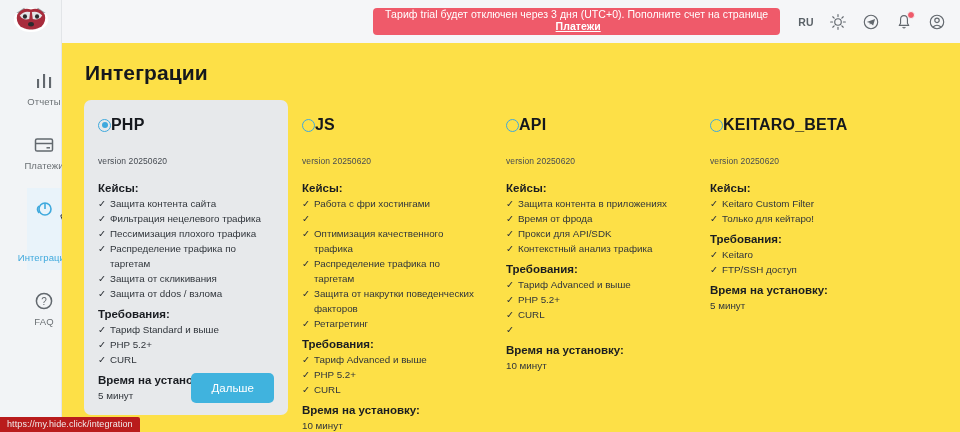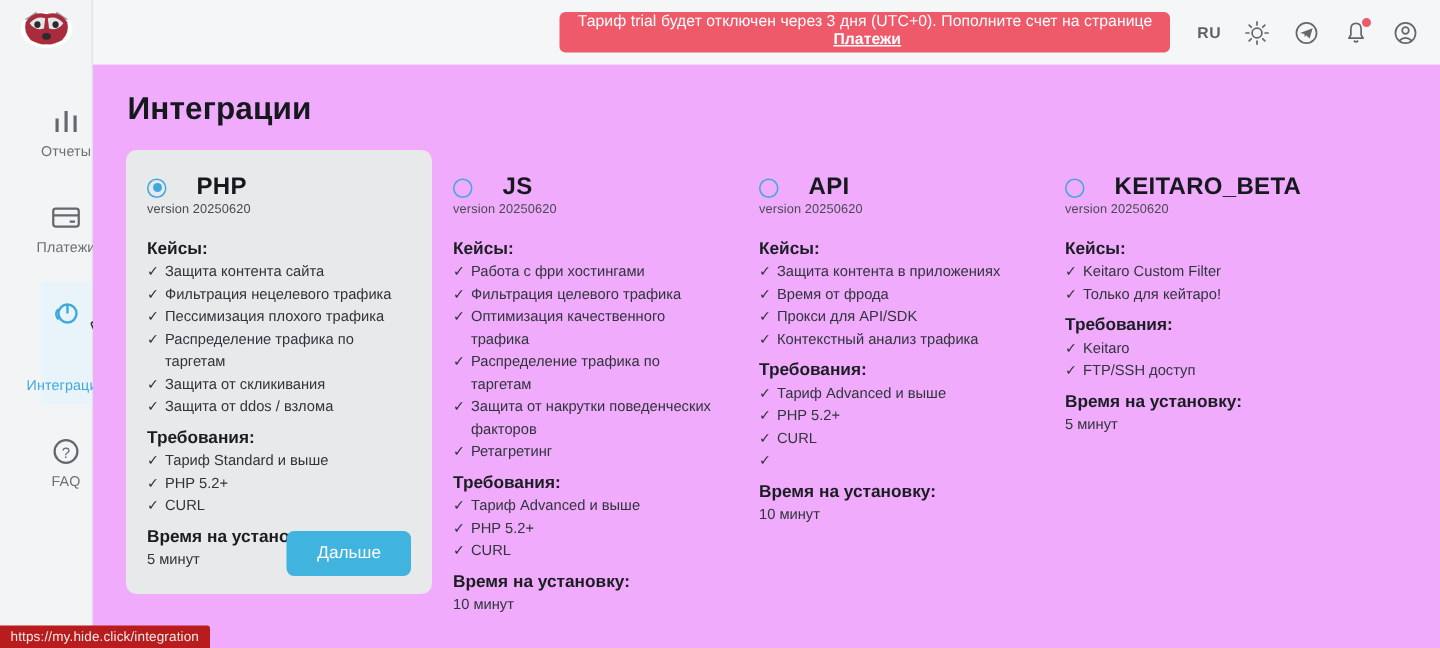--- a/index.html
+++ b/index.html
@@ -70,38 +70,38 @@
   .bell-dot {
     position:absolute; right:-2px; top:-2px;
     width: 8px; height: 8px; border-radius: 50%;
     background: #ef5a6a; border: 1.5px solid #f5f6f8;
   }
 
   
   .main {
     position: absolute; left: 62px; top: 43px;
     width: 898px; height: 389px;
-    background: #f0abfc;
+    background: #fde047;
     padding: 18px 22px 0 22px;
   }
   .page-title {
     font-size: 21px; font-weight: bold; color: #15181d;
     letter-spacing: .1px; margin-bottom: 15px; margin-left: 1px;
   }
   .cards { display: flex; align-items: flex-start; gap: 0px; }
 
   .card {
     width: 204px; padding: 16px 14px 10px 14px;
     position: relative; min-height: 296px;
   }
   .card.selected {
     background: #e7e9eb; border-radius: 7px; min-height: 296px;
     padding-bottom: 12px;
   }
-  .card-head { display: flex; align-items: center; gap: 20px; margin-bottom: 0; }
+  .card-head { display: flex; align-items: center; gap: 0; margin-bottom: 22px; }
   .radio {
     width: 13px; height: 13px; border-radius: 50%;
     border: 1.7px solid #3fa9dd; flex: none;
     display: flex; align-items: center; justify-content: center;
     cursor: pointer; background: transparent;
   }
   .radio .dot { width: 6px; height: 6px; border-radius: 50%; background: #3fa9dd; display:none; }
   .radio.checked .dot { display: block; }
   .card-title {
     font-size: 16px; font-weight: bold; color: #15181d; letter-spacing: .2px;
@@ -303,21 +303,20 @@
             <div class="card-title">JS</div>
           </div>
           <div class="version">version 20250620</div>
           <div class="sec-title first">Кейсы:</div>
           <div class="li">
             <span class="chk">✓</span>
             <span>Работа с фри хостингами</span>
           </div>
           <div class="li">
             <span class="chk">✓</span>
-            <span>Фильтрация целевого трафика</span>
           </div>
           <div class="li">
             <span class="chk">✓</span>
             <span>Оптимизация качественного трафика</span>
           </div>
           <div class="li">
             <span class="chk">✓</span>
             <span>Распределение трафика по таргетам</span>
           </div>
           <div class="li">

